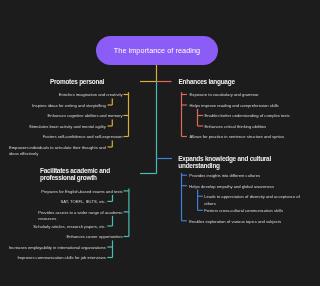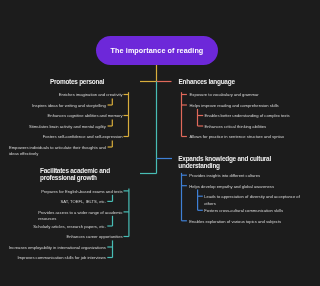--- a/index.html
+++ b/index.html
@@ -2,23 +2,23 @@
 <html><head>
 <meta charset="utf-8">
 <style>
   html,body{margin:0;padding:0;}
   body{width:320px;height:286px;background:#1c1c1c;overflow:hidden;
        font-family:"Liberation Sans",sans-serif;
        -webkit-font-smoothing:antialiased;text-rendering:optimizeLegibility;}
   #stage{position:relative;width:320px;height:286px;}
   svg.links{position:absolute;left:0;top:0;width:320px;height:286px;
             }
-  .root-node{position:absolute;background:#6d28d9;border-radius:15px;
+  .root-node{position:absolute;background:#8b5cf6;border-radius:15px;
              display:flex;align-items:center;justify-content:center;text-align:center;
-             font-weight:bold;color:#ffffff;}
+             font-weight:normal;color:#ffffff;}
   .root-node span{display:block;line-height:9.5px;letter-spacing:0.1px;}
   .btitle{position:absolute;font-weight:bold;line-height:7px;color:#efefef;
           letter-spacing:0.05px;white-space:nowrap;}
   .item{position:absolute;line-height:6.5px;color:#d9d9d9;}
 </style>
 </head>
 <body>
 
 <div id="stage">
   <svg class="links" viewBox="0 0 320 286" id="svglinks">

